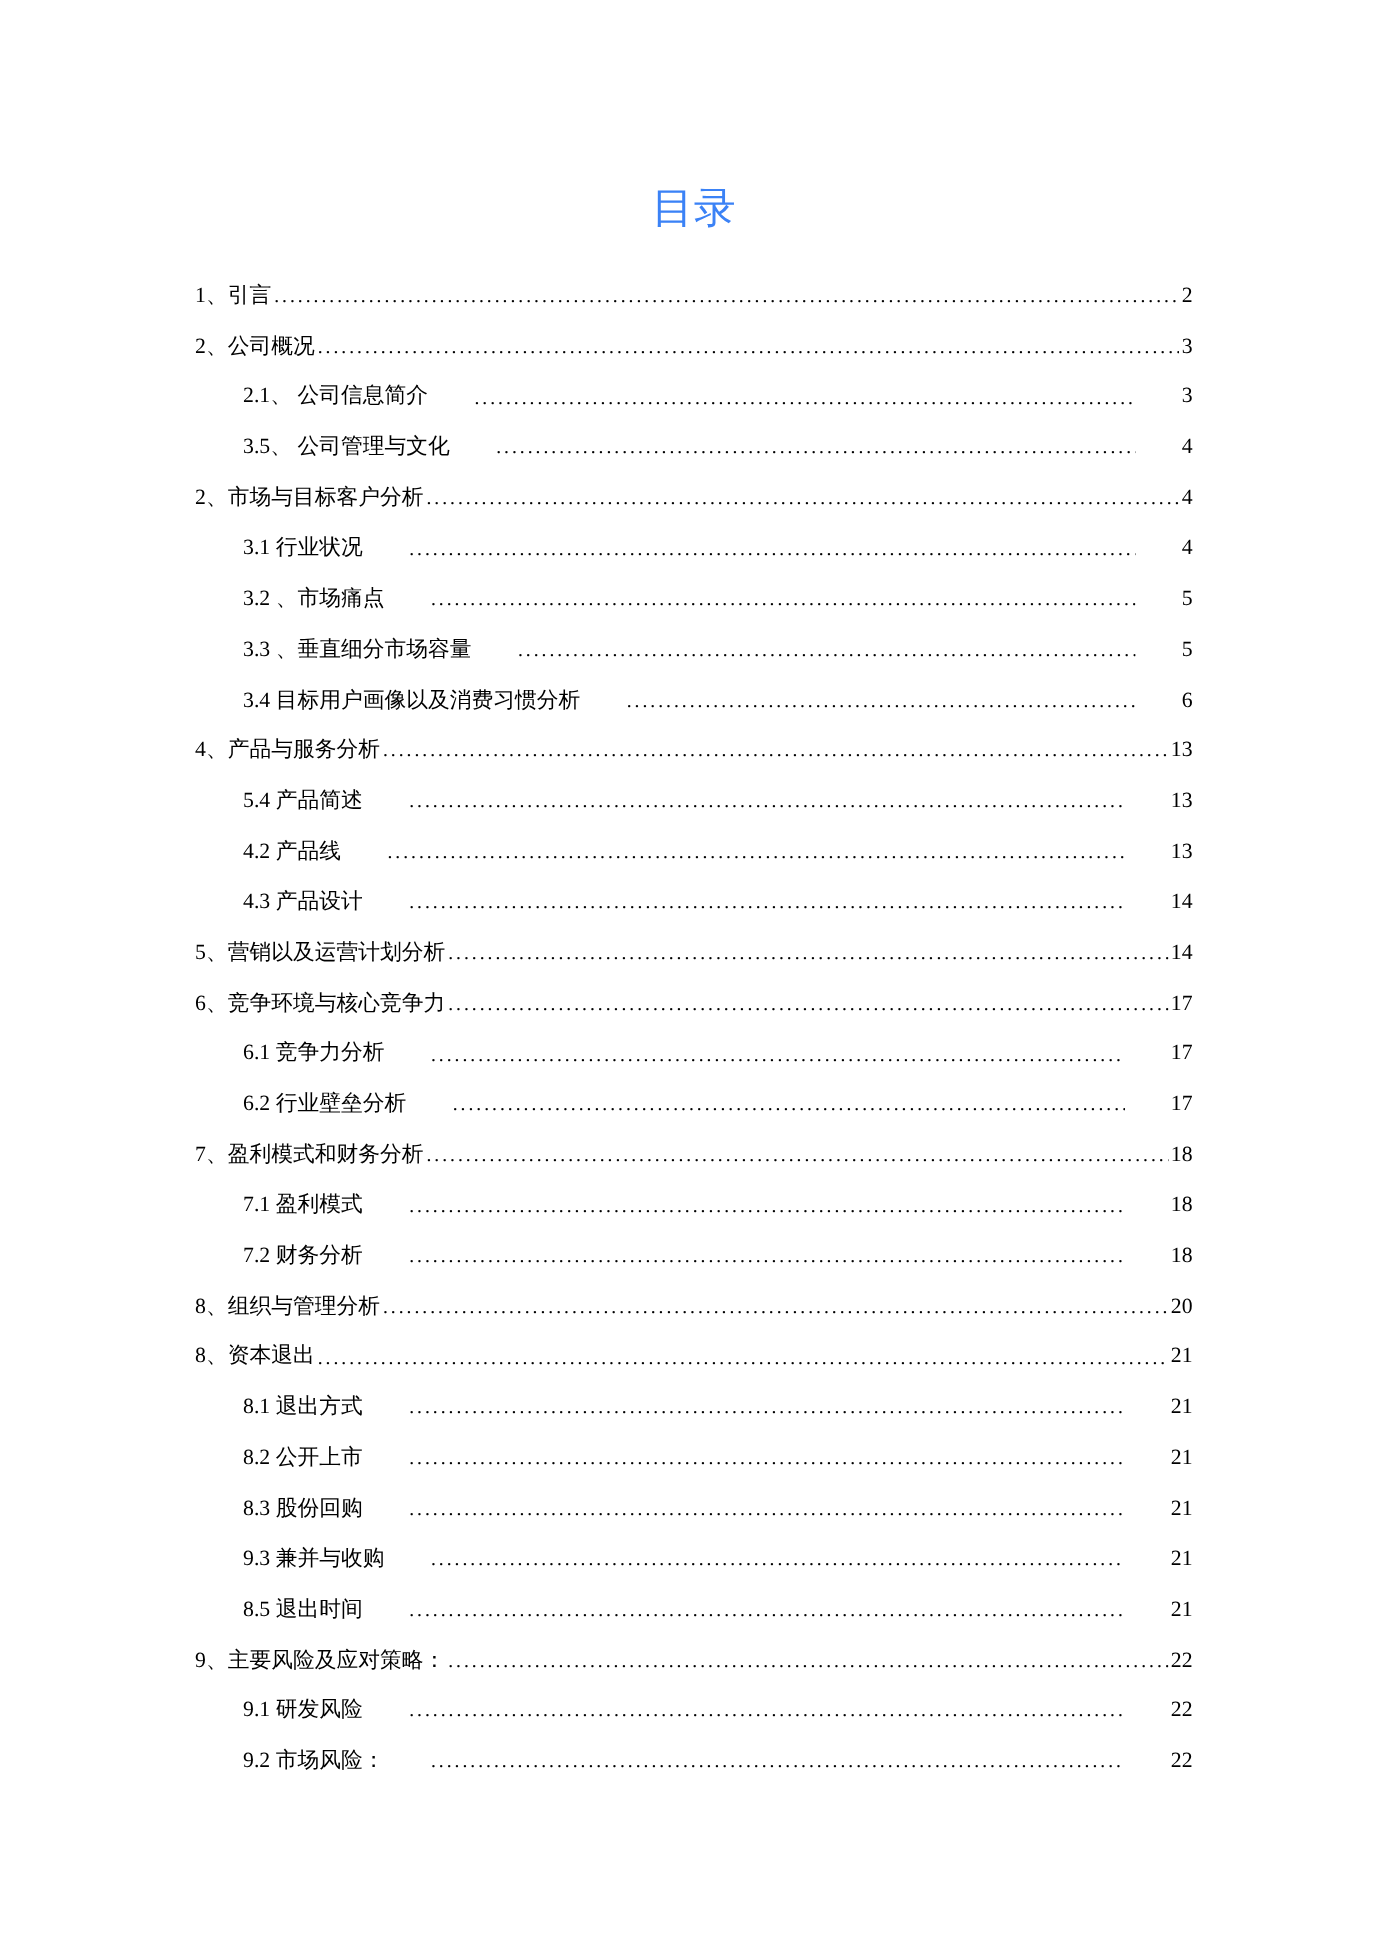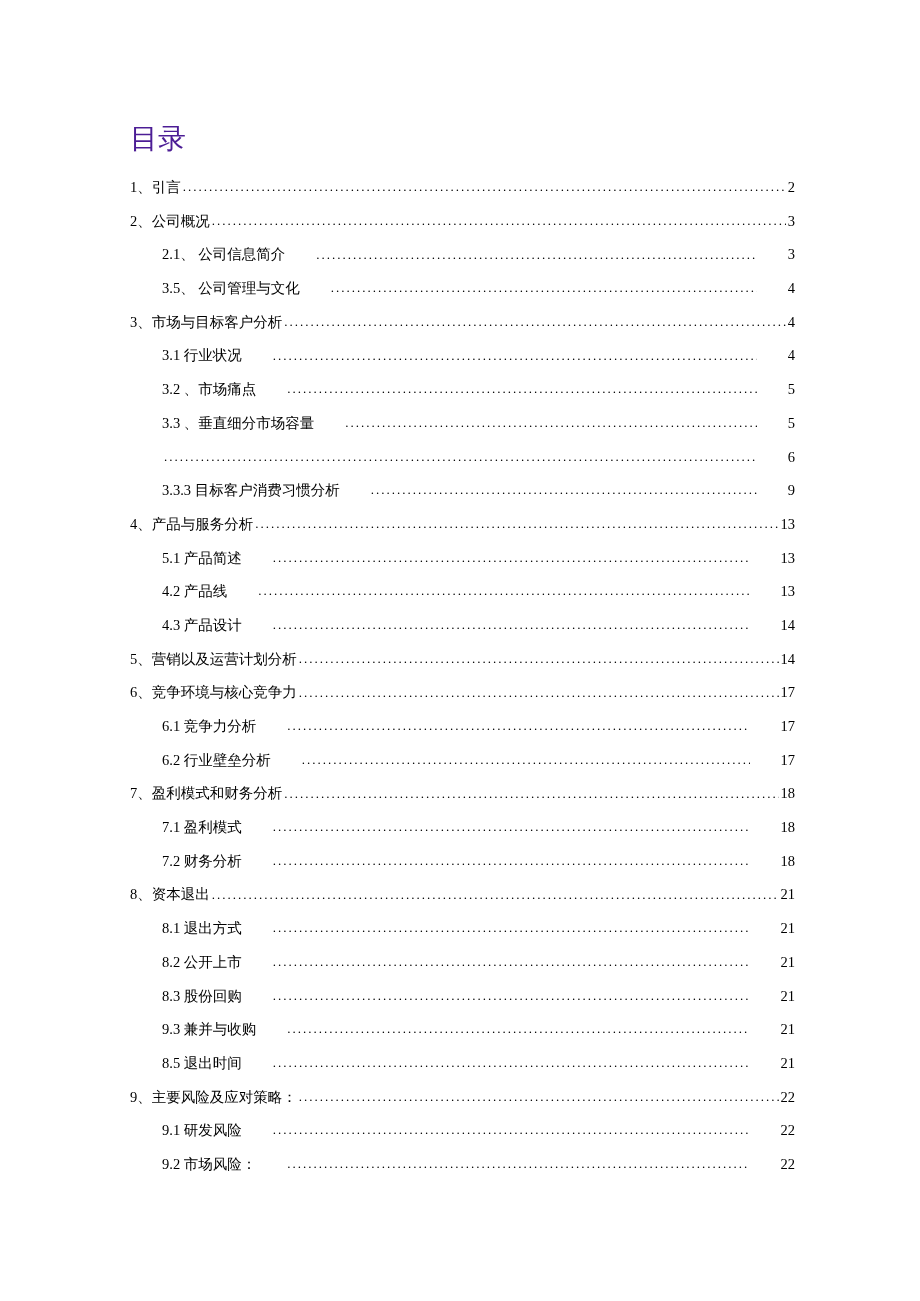--- a/index.html
+++ b/index.html
@@ -9,24 +9,25 @@
     }
     body {
       width: 920px;
       height: 1301px;
       background: #ffffff;
       font-family: "SimSun", "宋体", serif;
       padding: 120px 125px 0 130px;
     }
     .title {
       font-size: 28px;
-      color: #4c1d95;
+      color: #3b82f6;
       font-weight: normal;
-      margin-bottom: 18px;
+      margin-bottom: 28px;
       font-family: "SimSun", "宋体", serif;
+      text-align: center;
     }
     .toc {
       font-size: 14.5px;
       color: #000;
       line-height: 1.6;
     }
     .toc-entry {
       display: flex;
       align-items: center;
       margin-bottom: 10.5px;
@@ -78,55 +79,51 @@
       <span class="toc-label">2.1、 公司信息简介</span>
       <span class="toc-dots"></span>
       <span class="toc-page">3</span>
     </div>
     <div class="toc-entry level-2">
       <span class="toc-label">3.5、 公司管理与文化</span>
       <span class="toc-dots"></span>
       <span class="toc-page">4</span>
     </div>
     <div class="toc-entry level-1">
-      <span class="toc-label">3、市场与目标客户分析</span>
+      <span class="toc-label">2、市场与目标客户分析</span>
       <span class="toc-dots"></span>
       <span class="toc-page">4</span>
     </div>
     <div class="toc-entry level-2">
       <span class="toc-label">3.1   行业状况</span>
       <span class="toc-dots"></span>
       <span class="toc-page">4</span>
     </div>
     <div class="toc-entry level-2">
       <span class="toc-label">3.2   、市场痛点</span>
       <span class="toc-dots"></span>
       <span class="toc-page">5</span>
     </div>
     <div class="toc-entry level-2">
       <span class="toc-label">3.3   、垂直细分市场容量</span>
       <span class="toc-dots"></span>
       <span class="toc-page">5</span>
     </div>
     <div class="toc-entry level-2">
+      <span class="toc-label">3.4   目标用户画像以及消费习惯分析</span>
       <span class="toc-dots"></span>
       <span class="toc-page">6</span>
     </div>
-    <div class="toc-entry level-2">
-      <span class="toc-label">3.3.3 目标客户消费习惯分析</span>
-      <span class="toc-dots"></span>
-      <span class="toc-page">9</span>
-    </div>
     <div class="toc-entry level-1">
       <span class="toc-label">4、产品与服务分析</span>
       <span class="toc-dots"></span>
       <span class="toc-page">13</span>
     </div>
     <div class="toc-entry level-2">
-      <span class="toc-label">5.1   产品简述</span>
+      <span class="toc-label">5.4   产品简述</span>
       <span class="toc-dots"></span>
       <span class="toc-page">13</span>
     </div>
     <div class="toc-entry level-2">
       <span class="toc-label">4.2   产品线</span>
       <span class="toc-dots"></span>
       <span class="toc-page">13</span>
     </div>
     <div class="toc-entry level-2">
       <span class="toc-label">4.3   产品设计</span>
@@ -160,20 +157,25 @@
     </div>
     <div class="toc-entry level-2">
       <span class="toc-label">7.1   盈利模式</span>
       <span class="toc-dots"></span>
       <span class="toc-page">18</span>
     </div>
     <div class="toc-entry level-2">
       <span class="toc-label">7.2   财务分析</span>
       <span class="toc-dots"></span>
       <span class="toc-page">18</span>
+    </div>
+    <div class="toc-entry level-1">
+      <span class="toc-label">8、组织与管理分析</span>
+      <span class="toc-dots"></span>
+      <span class="toc-page">20</span>
     </div>
     <div class="toc-entry level-1">
       <span class="toc-label">8、资本退出</span>
       <span class="toc-dots"></span>
       <span class="toc-page">21</span>
     </div>
     <div class="toc-entry level-2">
       <span class="toc-label">8.1   退出方式</span>
       <span class="toc-dots"></span>
       <span class="toc-page">21</span>

